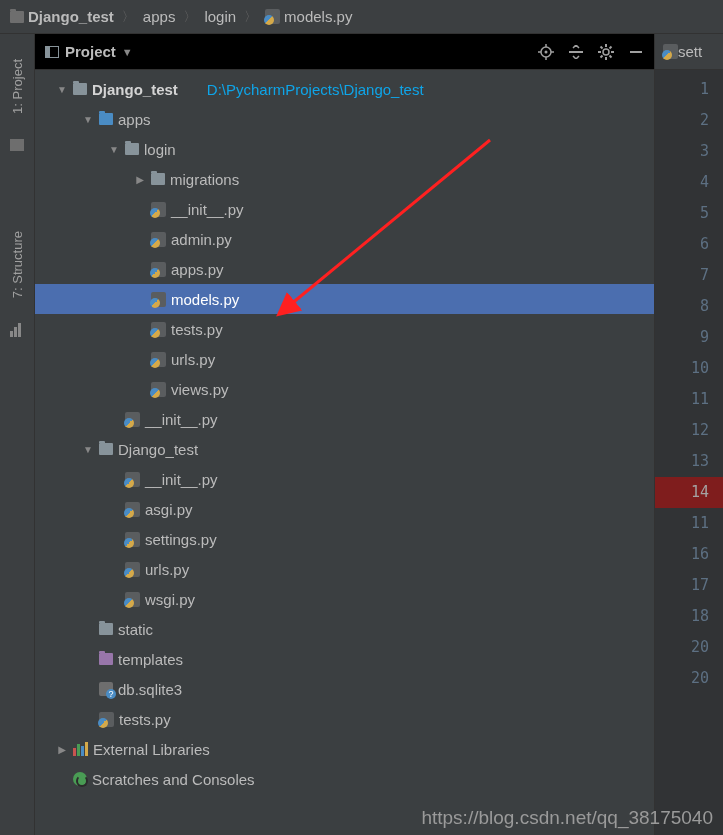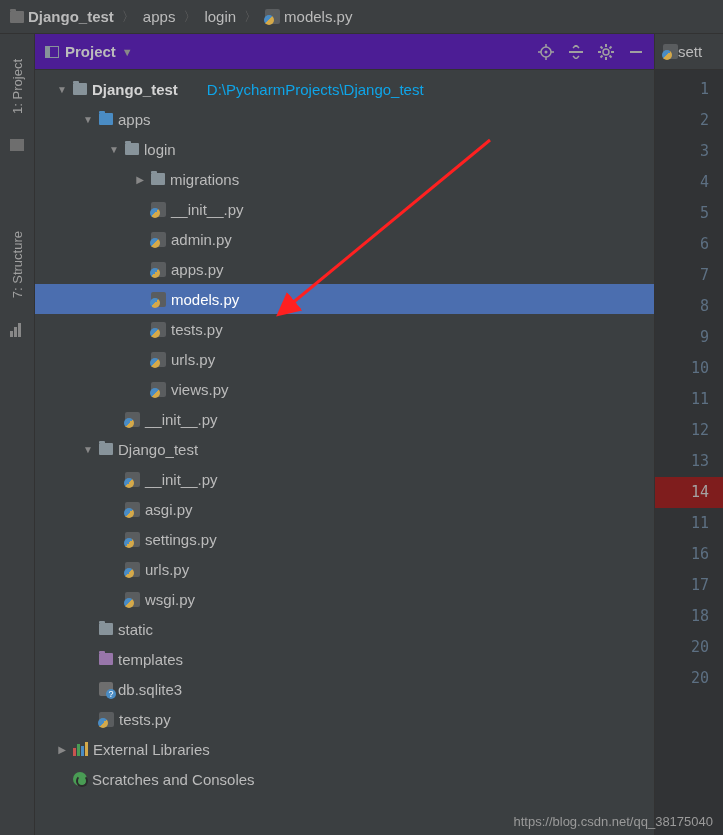--- a/index.html
+++ b/index.html
@@ -107,21 +107,21 @@
       display: flex;
       flex-direction: column;
       border-right: 1px solid #323232;
       min-width: 0;
     }
     .panel-header {
       display: flex;
       align-items: center;
       justify-content: space-between;
       padding: 6px 10px;
-      background: #4c1d95;
+      background: #000000;
       border-bottom: 1px solid #323232;
       height: 36px;
     }
     .panel-title {
       display: flex;
       align-items: center;
       gap: 6px;
       font-weight: bold;
       color: #bbbbbb;
     }
@@ -257,21 +257,21 @@
     }
     .arrow-annotation {
       position: absolute;
       pointer-events: none;
     }
     .watermark {
       position: absolute;
       bottom: 6px;
       right: 10px;
       color: #9a9a9a;
-      font-size: 13px;
+      font-size: 19px;
     }
     .action-icon {
       cursor: pointer;
       width: 16px;
       height: 16px;
       display: inline-flex;
       align-items: center;
       justify-content: center;
     }
   </style>

